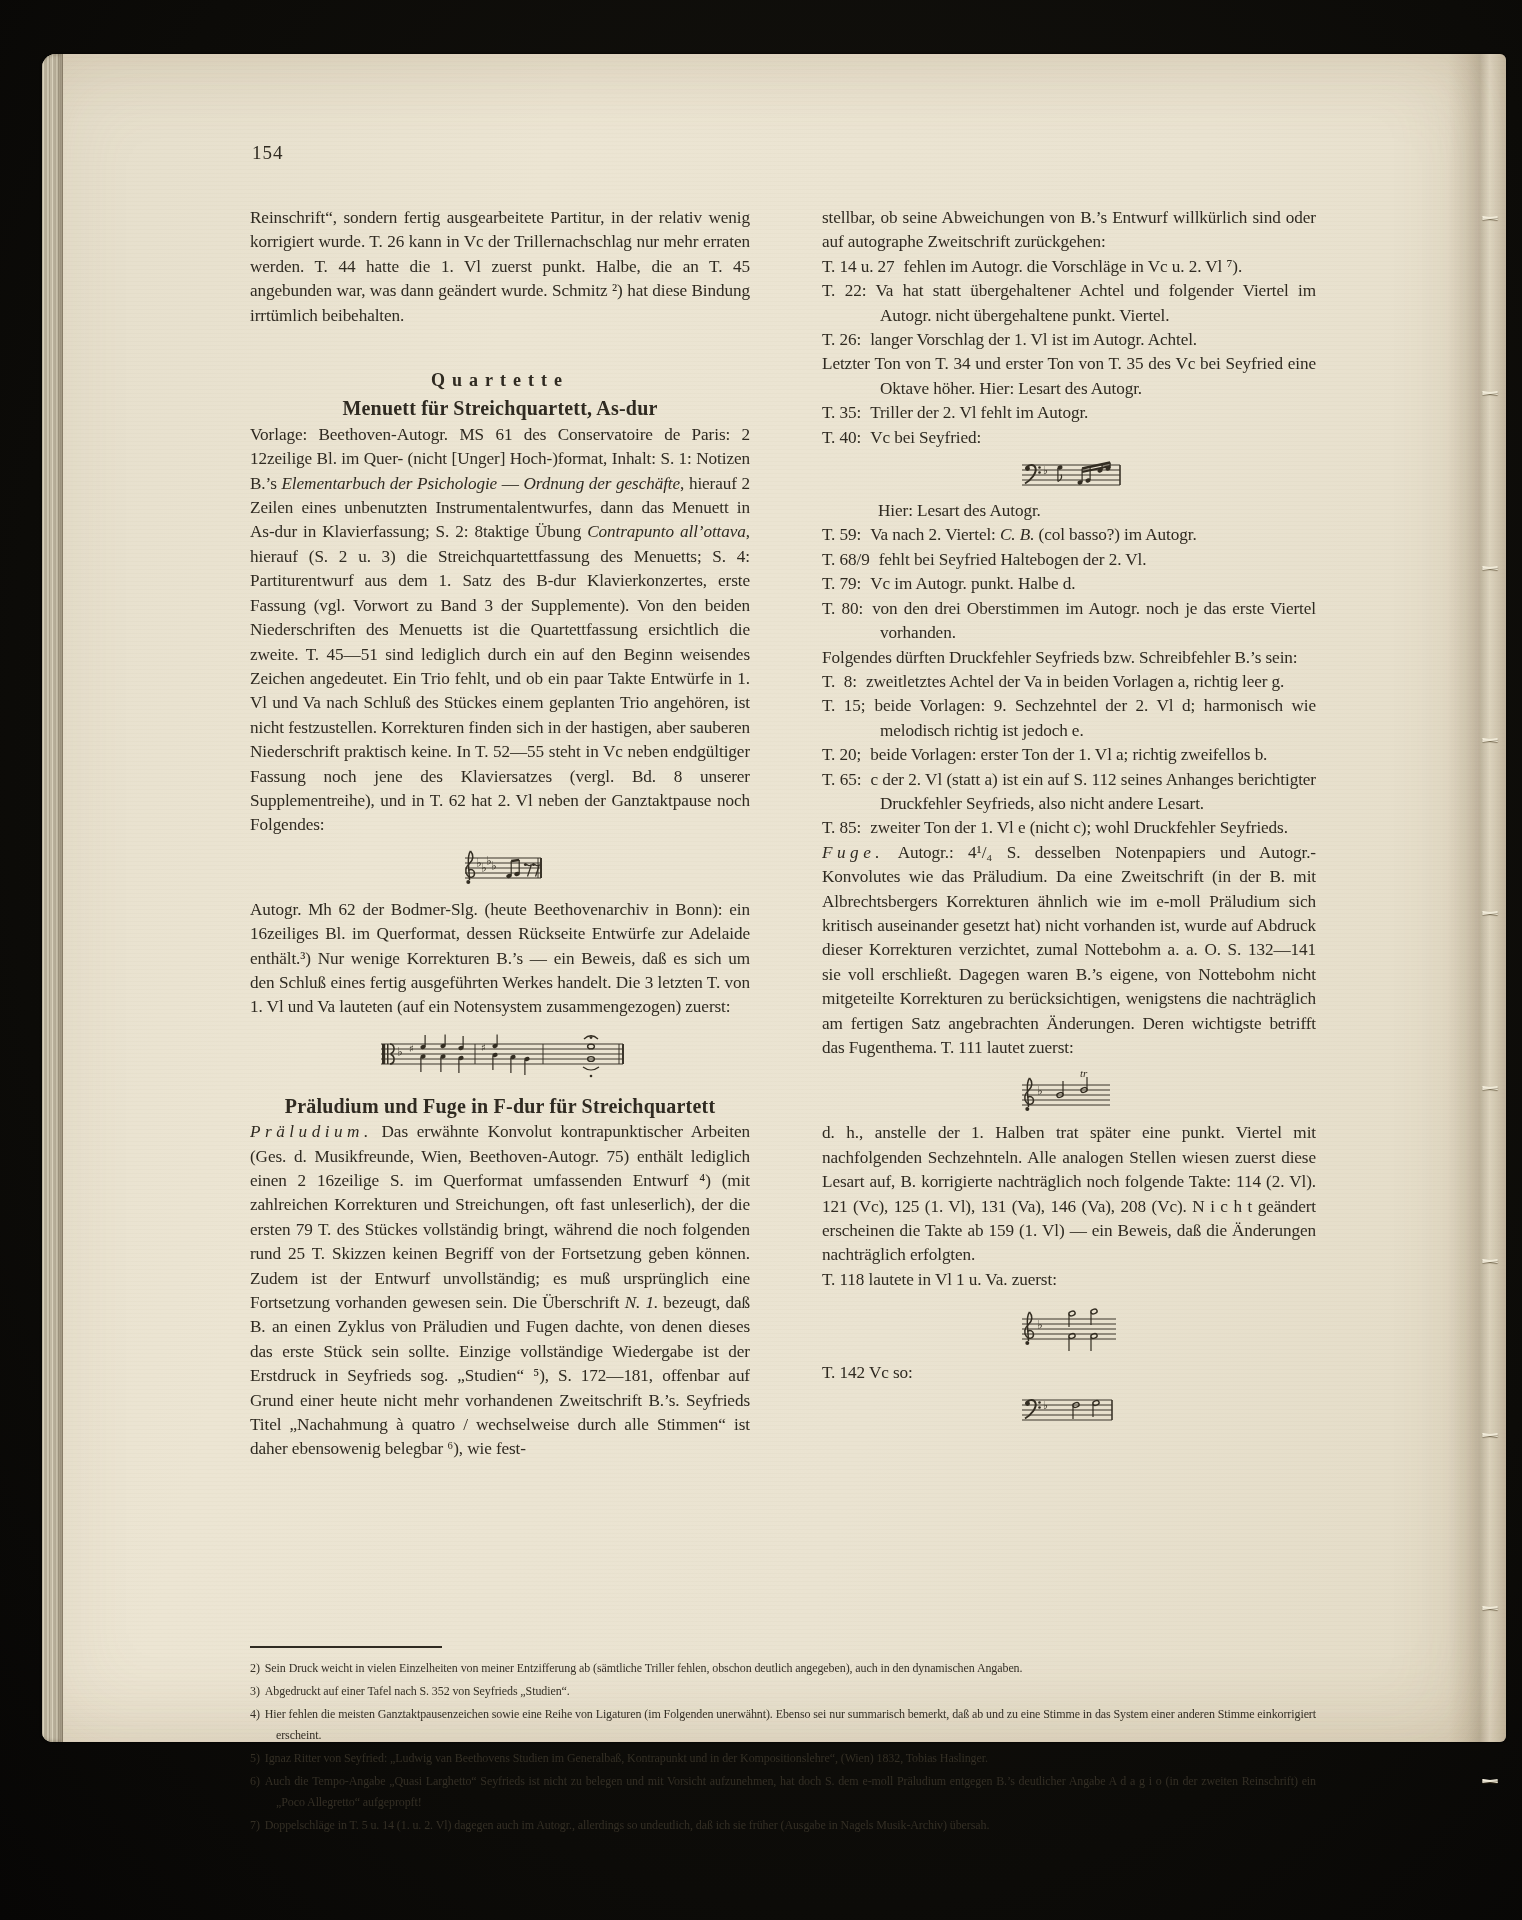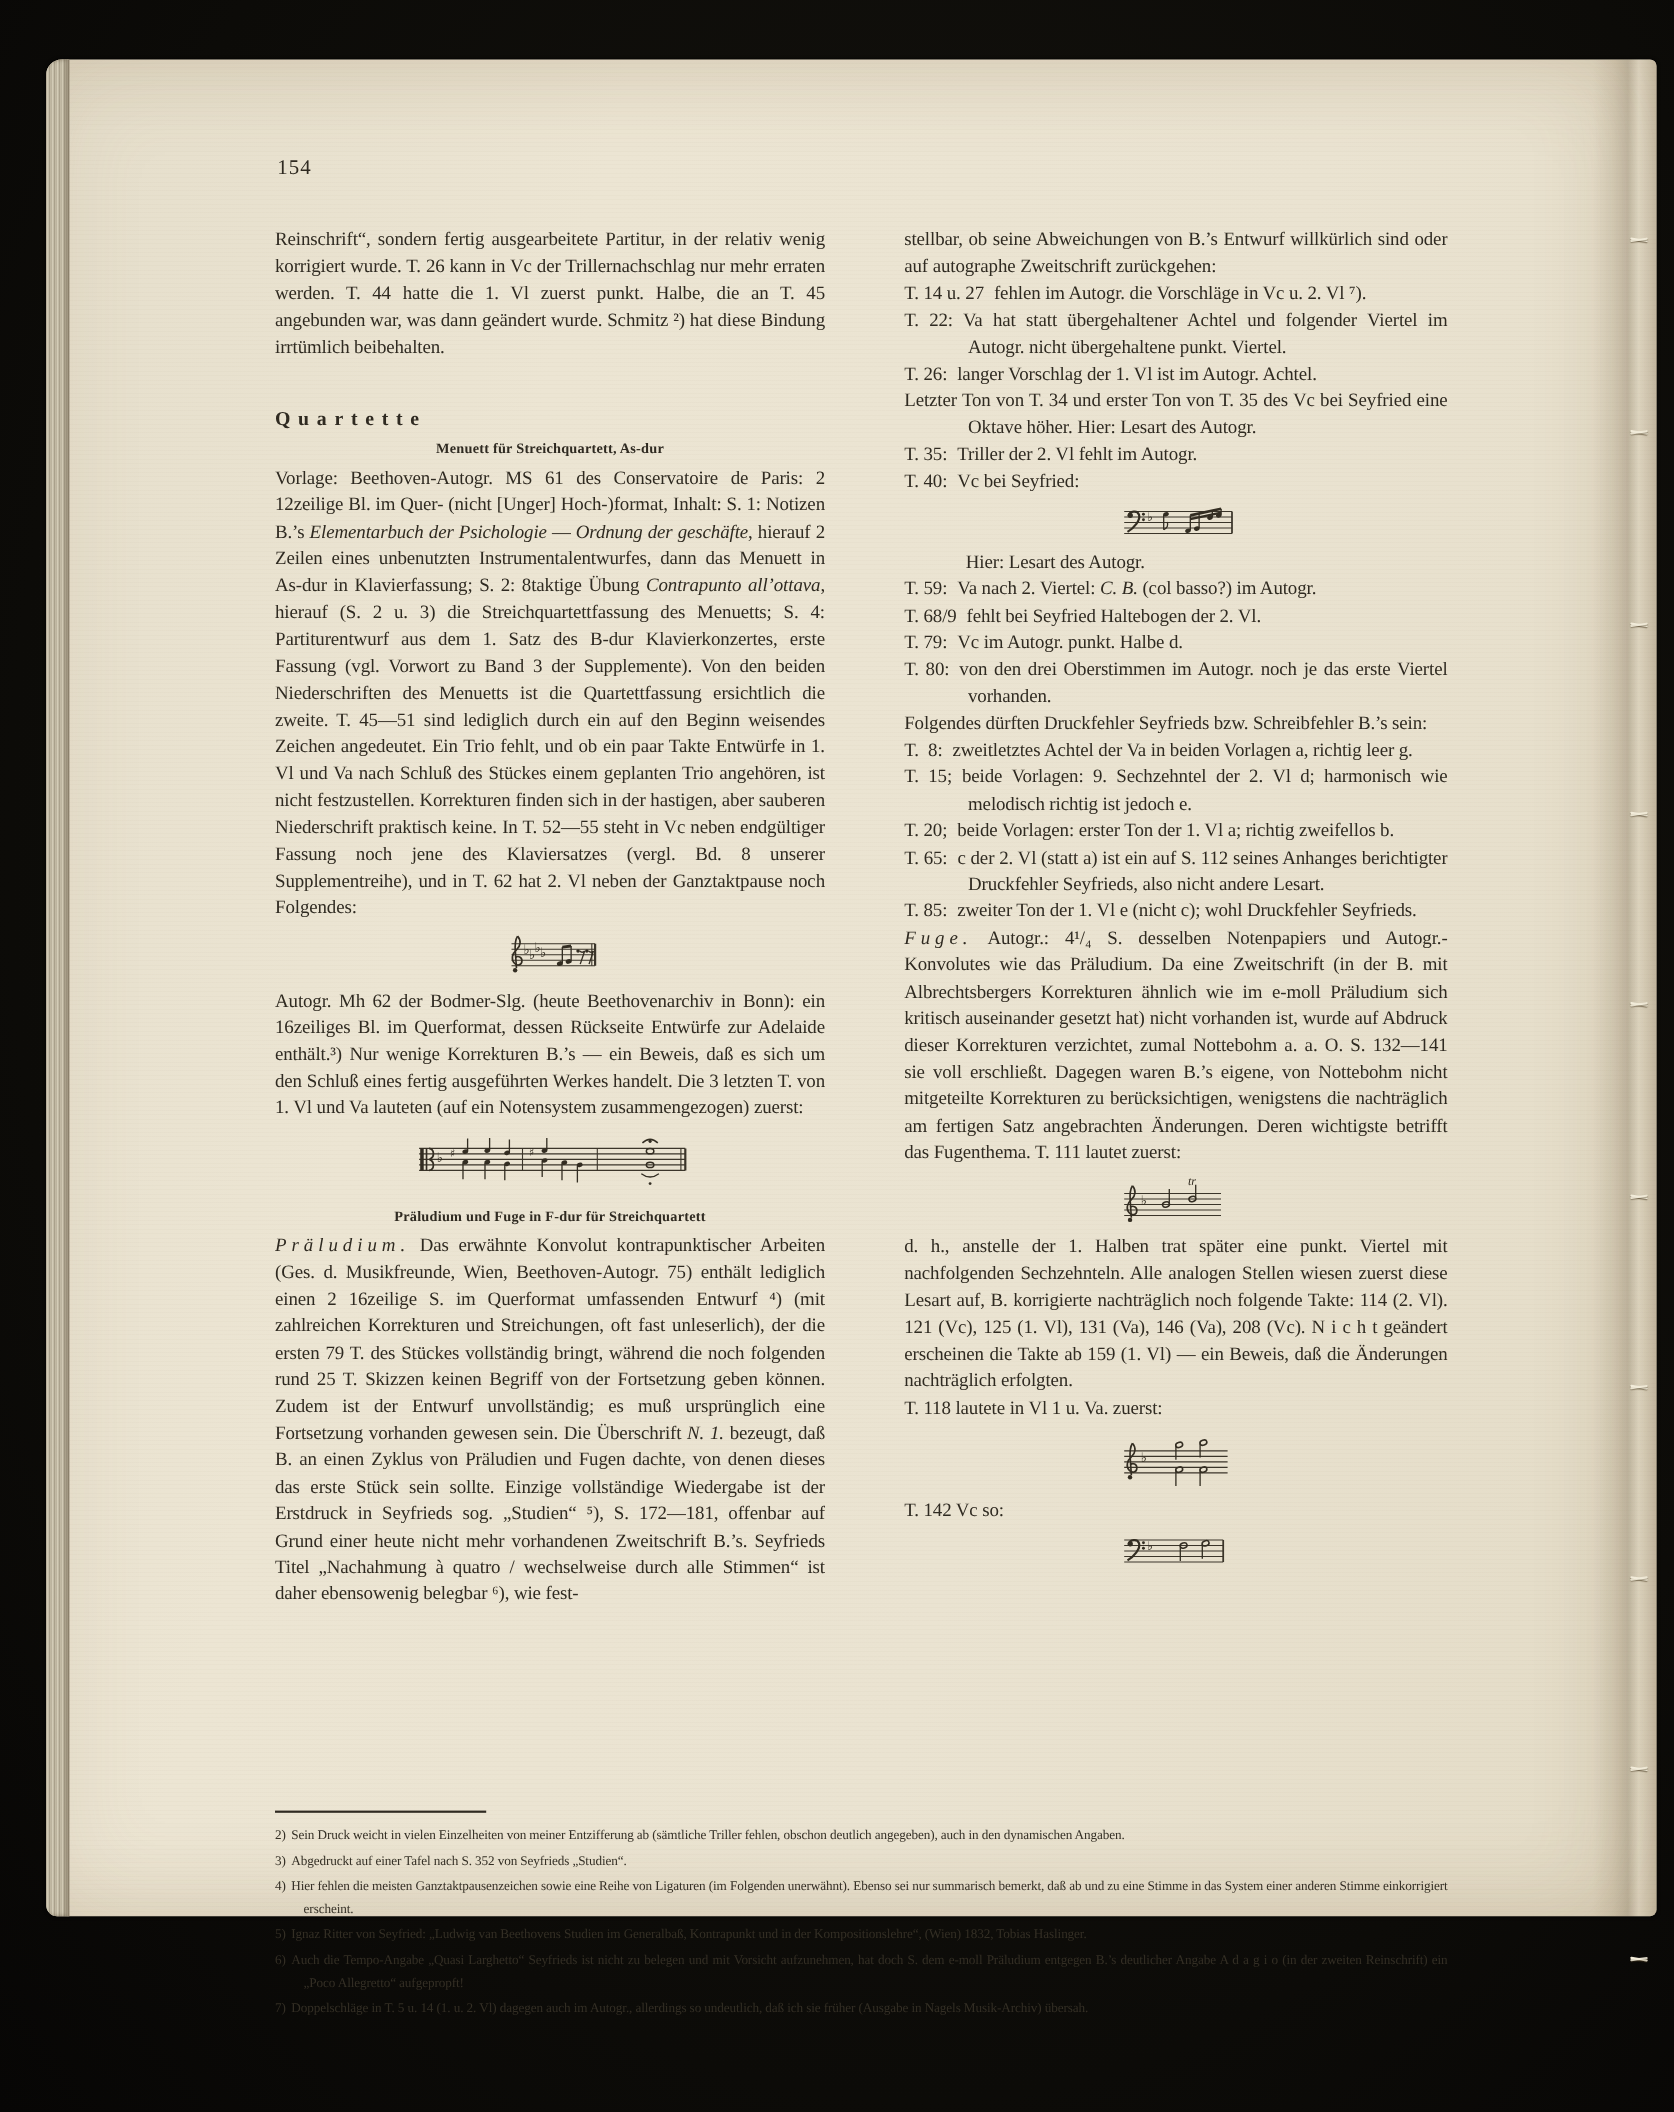--- a/index.html
+++ b/index.html
@@ -41,22 +41,22 @@
   .pagenum{
     position:absolute;left:210px;top:88px;font-size:19px;letter-spacing:1px;color:#2f2a21;
   }
   .col{
     position:absolute;top:152px;font-size:17.2px;line-height:24.4px;letter-spacing:-0.1px;
     color:#2f2a21;text-align:justify;overflow:hidden;
   }
   .col-left{left:208px;width:500px;height:1438px;}
   .col-right{left:780px;width:494px;height:1462px;}
   .blk{margin:0;}
-  .blk.spaced-heading{font-weight:bold;font-size:18px;letter-spacing:7px;margin:40px 0 4px;text-align:left;}
-  .blk.center-heading{font-weight:bold;font-size:13px;text-align:center;margin:1px 0 2px;letter-spacing:.2px;}
+  .blk.spaced-heading{font-weight:bold;font-size:18px;letter-spacing:7px;margin:40px 0 4px;text-align:center;}
+  .blk.center-heading{font-weight:bold;font-size:20px;text-align:center;margin:1px 0 2px;letter-spacing:.2px;}
   .blk.left-heading{font-weight:bold;font-size:18px;text-align:left;margin:24px 0 3px;letter-spacing:.2px;}
   .blk.titem{padding-left:58px;text-indent:-58px;}
   .blk.indent-line{padding-left:56px;text-align:left;}
   .tlabel{padding-right:9px;}
   .it{font-style:italic;}
   .lsp{letter-spacing:4.5px;font-style:italic;}
   .music{margin:9px 0;text-align:center;}
   .music.rind{text-align:left;padding-left:196px;margin:8px 0 7px;}
   .music svg{vertical-align:middle;}
   

